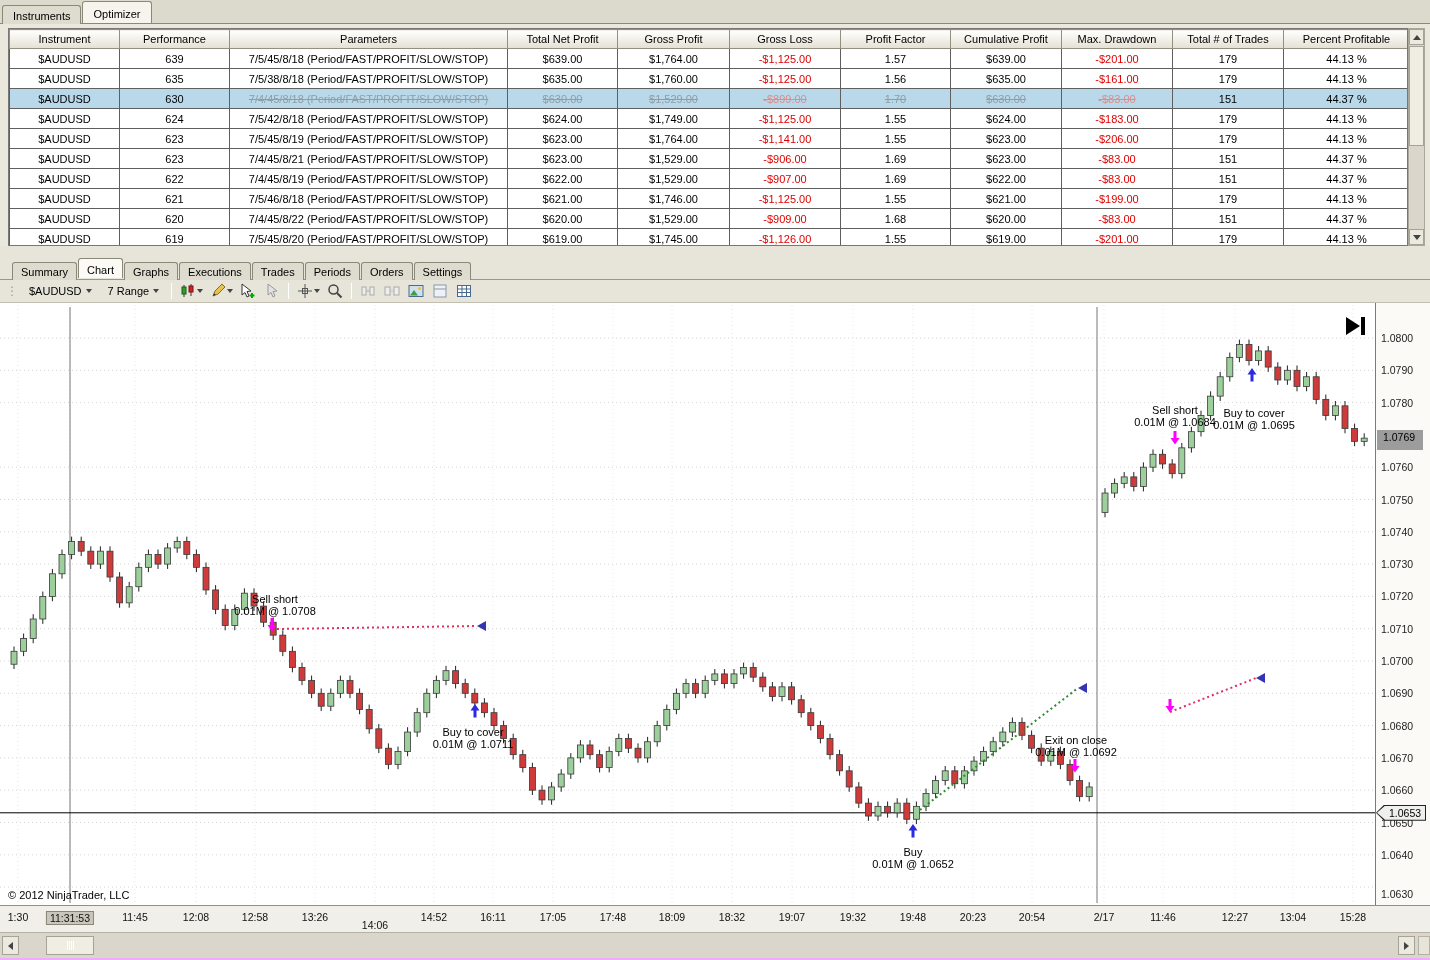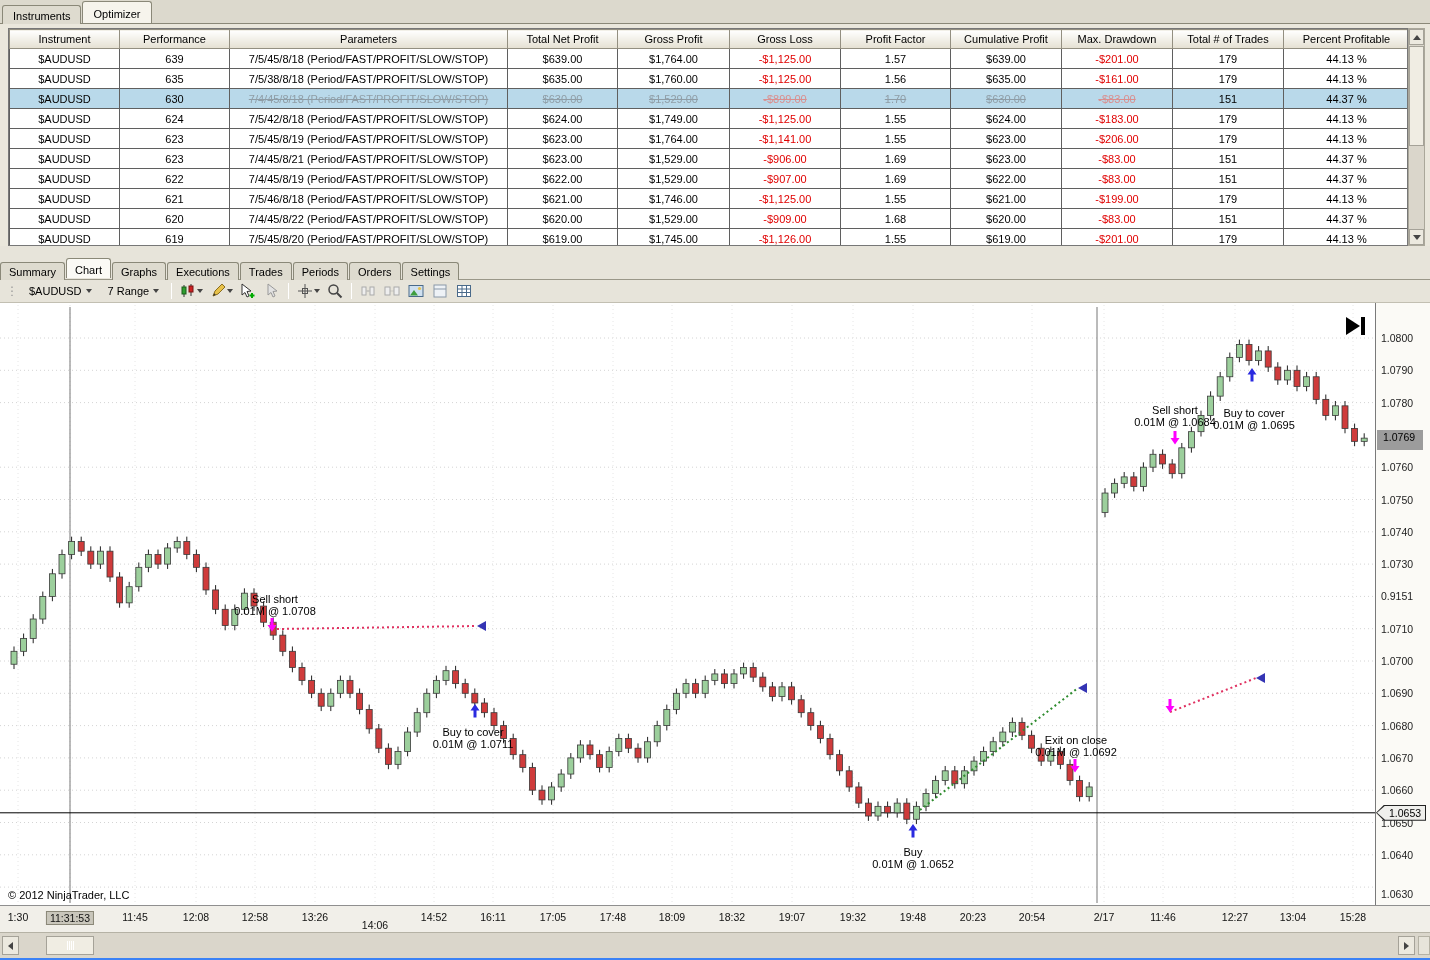--- a/index.html
+++ b/index.html
@@ -1,17 +1,17 @@
 <!DOCTYPE html>
 <html><head>
 <meta charset="utf-8">
 <style>
   * { box-sizing: border-box; }
   body { margin:0; background:#cfccc0; font-family:"Liberation Sans", sans-serif; }
-  .app { position:relative; width:1430px; height:960px; background:#3b82f6; overflow:hidden; font-size:11px; color:#000; }
+  .app { position:relative; width:1430px; height:960px; background:#f0abfc; overflow:hidden; font-size:11px; color:#000; }
 
   
   .top-tabbar { position:absolute; top:0; left:0; width:100%; height:24px; background:#dcd9cd; border-bottom:1px solid #8a8878; padding-left:2px; }
   .tab { display:inline-block; padding:4px 10px 3px; border:1px solid #8a8878; border-bottom:none; border-radius:3px 3px 0 0; background:#dedbcf; margin-right:1px; position:relative; top:3px; cursor:default; }
   .tab.active { background:#f6f4ec; top:1px; padding-top:6px; z-index:2; }
 
   
   .table-panel { position:absolute; top:24px; left:0; width:1430px; height:222px; background:#eae7dc;padding-left:36px; }
   .grid-wrap { position:absolute; left:8px; top:4px; width:1400px; height:218px; overflow:hidden; background:#fff; border:1px solid #777; }
   table { border-collapse:collapse; table-layout:fixed; width:1398px; font-size:11px; }
@@ -27,21 +27,21 @@
   .sb-btn.up { top:0; } .sb-btn.down { bottom:0; }
   .sb-thumb { position:absolute; left:0; top:17px; width:15px; height:100px; background:#f0ede3; border:1px solid #a5a298; }
   .tri-up { width:0;height:0;border-left:4px solid transparent;border-right:4px solid transparent;border-bottom:5px solid #444; }
   .tri-dn { width:0;height:0;border-left:4px solid transparent;border-right:4px solid transparent;border-top:5px solid #444; }
   .tri-lf { width:0;height:0;border-top:4px solid transparent;border-bottom:4px solid transparent;border-right:5px solid #444; }
   .tri-rt { width:0;height:0;border-top:4px solid transparent;border-bottom:4px solid transparent;border-left:5px solid #444; }
 
   .splitter { position:absolute; top:246px; left:0; width:100%; height:12px; background:#e7e4da; }
 
   
-  .bottom-tabbar { position:absolute; top:258px; left:0; width:100%; height:22px; background:#e7e4da; border-bottom:1px solid #9a9788; padding-left:0; }
+  .bottom-tabbar { position:absolute; top:258px; left:0; width:100%; height:22px; background:#e7e4da; border-bottom:1px solid #9a9788; padding-left:12px; }
   .bottom-tabbar .tab { padding:3px 8px 2px; top:2px; }
   .bottom-tabbar .tab.active { background:#fbfaf5; top:0; padding-top:5px; }
 
   
   .chart-toolbar { position:absolute; top:280px; left:0; width:100%; height:23px; background:#e7e4da; border-bottom:1px solid #c2bfb2; display:flex; align-items:center; padding:0 4px; gap:2px; }
   .grip { color:#999; font-size:12px; padding:0 2px; }
   .dd-label { display:flex; align-items:center; gap:4px; padding:2px 6px; border:1px solid transparent; }
   .dd-arrow { width:0;height:0;border-left:3px solid transparent;border-right:3px solid transparent;border-top:4px solid #444; }
   .tb-sep { width:1px; height:16px; background:#b2af9f; border-right:1px solid #fff; margin:0 3px; }
   .tb-btn { width:22px; height:19px; display:flex; align-items:center; justify-content:center; border:1px solid transparent; }
@@ -706,21 +706,21 @@
         <rect x="1361" y="14" width="4" height="18" fill="#000"></rect>
       </svg>
     <div class="price-axis" id="price-axis">
         <div class="pa-label" style="top: 29px;">1.0800</div>
         <div class="pa-label" style="top: 61.3px;">1.0790</div>
         <div class="pa-label" style="top: 93.6px;">1.0780</div>
         <div class="pa-label" style="top: 158.2px;">1.0760</div>
         <div class="pa-label" style="top: 190.5px;">1.0750</div>
         <div class="pa-label" style="top: 222.8px;">1.0740</div>
         <div class="pa-label" style="top: 255.1px;">1.0730</div>
-        <div class="pa-label" style="top: 287.4px;">0.9151</div>
+        <div class="pa-label" style="top: 287.4px;">1.0720</div>
         <div class="pa-label" style="top: 319.7px;">1.0710</div>
         <div class="pa-label" style="top: 352px;">1.0700</div>
         <div class="pa-label" style="top: 384.3px;">1.0690</div>
         <div class="pa-label" style="top: 416.6px;">1.0680</div>
         <div class="pa-label" style="top: 448.9px; text-align: center;">1.0670</div>
         <div class="pa-label" style="top: 481.2px;">1.0660</div>
         <div class="pa-label" style="top: 513.5px;">1.0650</div>
         <div class="pa-label" style="top: 545.8px;">1.0640</div>
         <div class="pa-label" style="top: 585px;">1.0630</div>
         <div class="badge-last" style="top: 127.13px;">1.0769</div>

